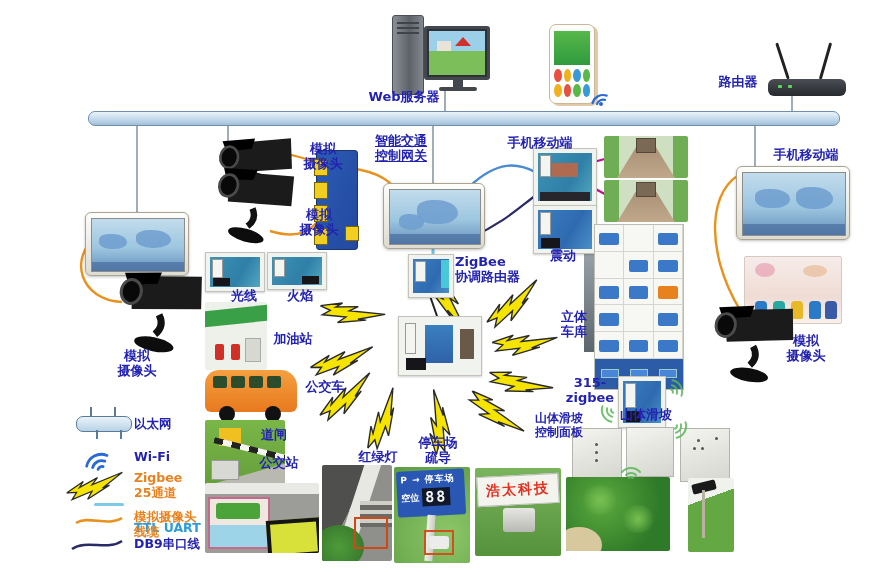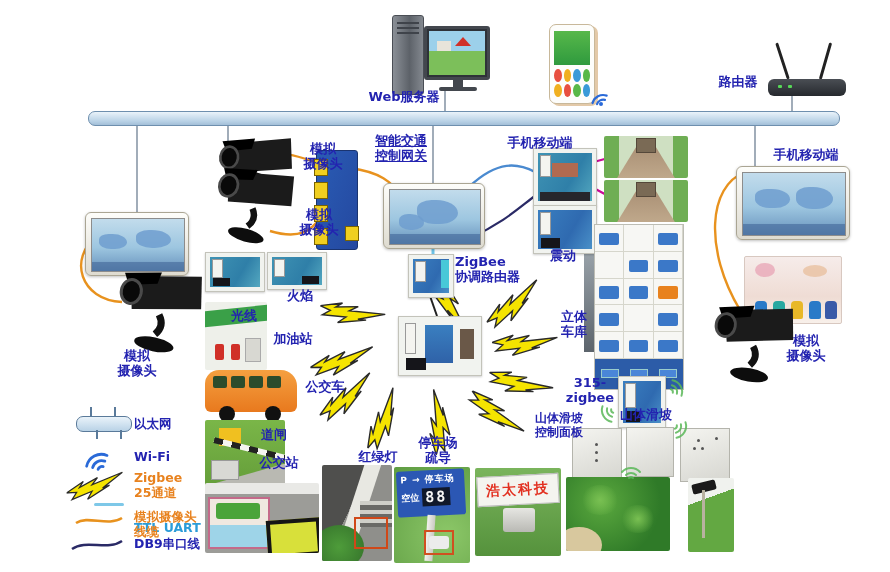--- a/index.html
+++ b/index.html
@@ -488,21 +488,21 @@
   <div class="board" style="left:205px;top:252px;width:58px;height:38px;">
     <div class="core teal"></div>
       <div class="strip"></div>
       <div class="chip"></div>
   </div>
   <div class="board" style="left:267px;top:252px;width:58px;height:36px;">
     <div class="core teal"></div>
       <div class="strip"></div>
       <div class="chip" style="left:auto;right:7px;"></div>
   </div>
-  <div class="lbl" style="left:220px;top:288px;width:48px;margin-top:20px;">光线</div>
+  <div class="lbl" style="left:220px;top:288px;width:48px;">光线</div>
   <div class="lbl" style="left:276px;top:288px;width:48px;">火焰</div>
 
   <div class="photo gas" style="left:205px;top:302px;width:62px;height:68px;">
     <div class="canopy"></div>
     <div class="pump" style="left:10px"></div>
       <div class="pump" style="left:26px"></div>
     <div style="position:absolute;left:40px;bottom:8px;width:14px;height:22px;background:#d8d8d2;border:1px solid #aaa;"></div>
   </div>
   <div class="lbl" style="left:262px;top:331px;width:62px;">加油站</div>
 

